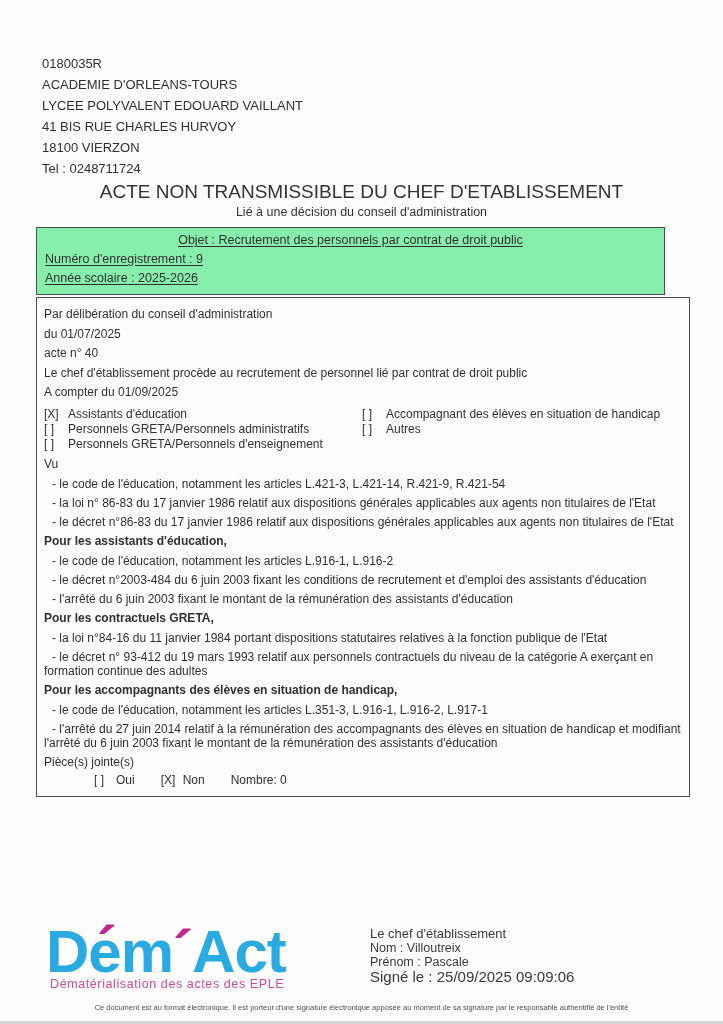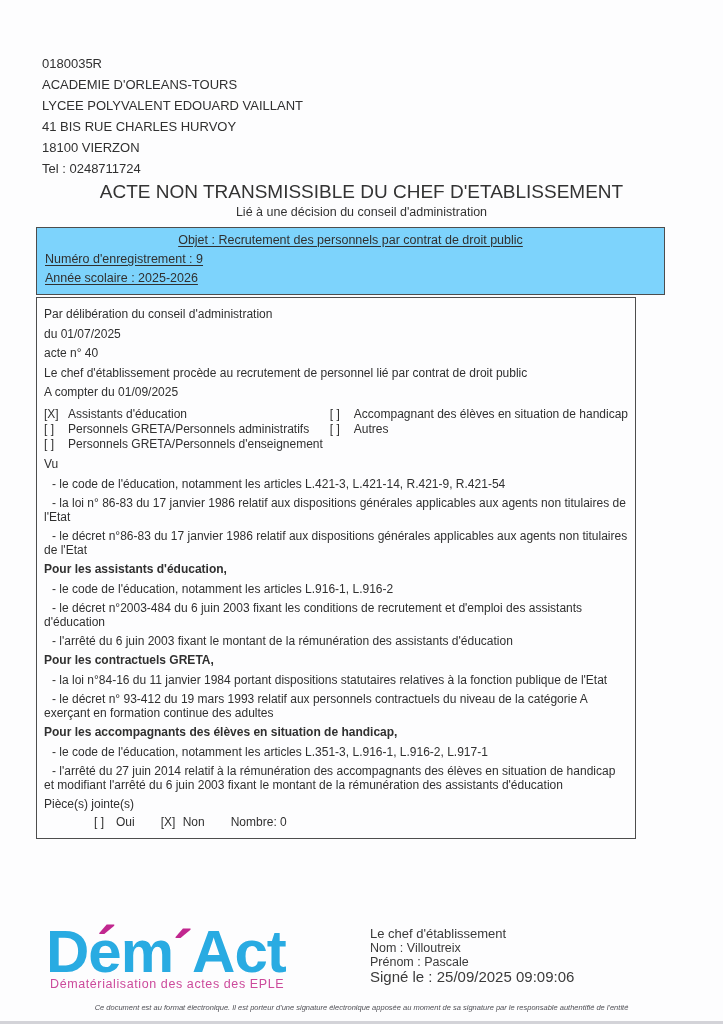--- a/index.html
+++ b/index.html
@@ -13,28 +13,28 @@
     background:#fdfdfe; color:#303030; overflow:hidden;
   }
   
   .sender { position:absolute; top:53px; left:42px; font-size:13px; line-height:21px; }
   
   .doc-title { position:absolute; top:181px; left:0; width:100%; text-align:center; font-size:19px; color:#333; }
   .doc-subtitle { position:absolute; top:205px; left:0; width:100%; text-align:center; font-size:12.5px; color:#333; }
   
   .objet-box {
     position:absolute; top:227px; left:36px; width:629px;
-    border:1px solid #4d4d4d; padding:3px 8px 6px 8px; background:#7dd3fc;
+    border:1px solid #4d4d4d; padding:3px 8px 6px 8px; background:#86efac;
   }
   .objet-box .row { font-size:12.5px; line-height:19px; }
   .u { text-decoration:underline; text-underline-offset:2px; }
   .objet-box .center { text-align:center; }
   
   .main-box {
-    position:absolute; top:297px; left:36px; width:600px;
+    position:absolute; top:297px; left:36px; width:654px;
     border:1px solid #4d4d4d; padding:7px 7px 8px 7px; background:#fdfdfe;
     font-size:12px; color:#303030;
   }
   .intro p { line-height:19.5px; }
   .cb-cols { display:flex; margin-top:4px; }
   .cb-col-left { width:318px; }
   .cb-col-right { flex:1; }
   .cb-line { display:flex; line-height:15px; white-space:nowrap; }
   .cb-box { white-space:pre; width:24px; flex:0 0 24px; }
   .vu-heading { margin-top:4px; line-height:16px; }
@@ -54,21 +54,21 @@
   .ewrap { position:relative; display:inline-block; }
   .lg-accent { position:absolute; left:0.14em; top:-0.06em; color:#C1278F; font-weight:bold; }
   .lg-apos { color:#C1278F; }
   .logo-subtitle { margin-top:1px; margin-left:4px; font-size:12.5px; letter-spacing:0.6px; color:#CC4A9B; }
   .signature { position:absolute; left:324px; top:4px; font-size:12.5px; color:#3a3a3a; }
   .sig-role { font-size:13px; margin-bottom:0; }
   .sig-line { line-height:14px; }
   .sig-signed { font-size:15px; line-height:15px; }
   .fine-print {
     position:absolute; top:1003px; left:0; width:100%;
-    text-align:center; font-size:7.5px; font-style:italic; color:#4f4f55;
+    text-align:center; font-size:7.5px; color:#4f4f55;
   }
   .scan-edge { position:absolute; bottom:0; left:0; right:0; height:3px; background:#d3d3d8; }
 </style>
 </head>
 <body>
 
 <div class="page">
 
   <div class="sender">
     <div>0180035R</div>

